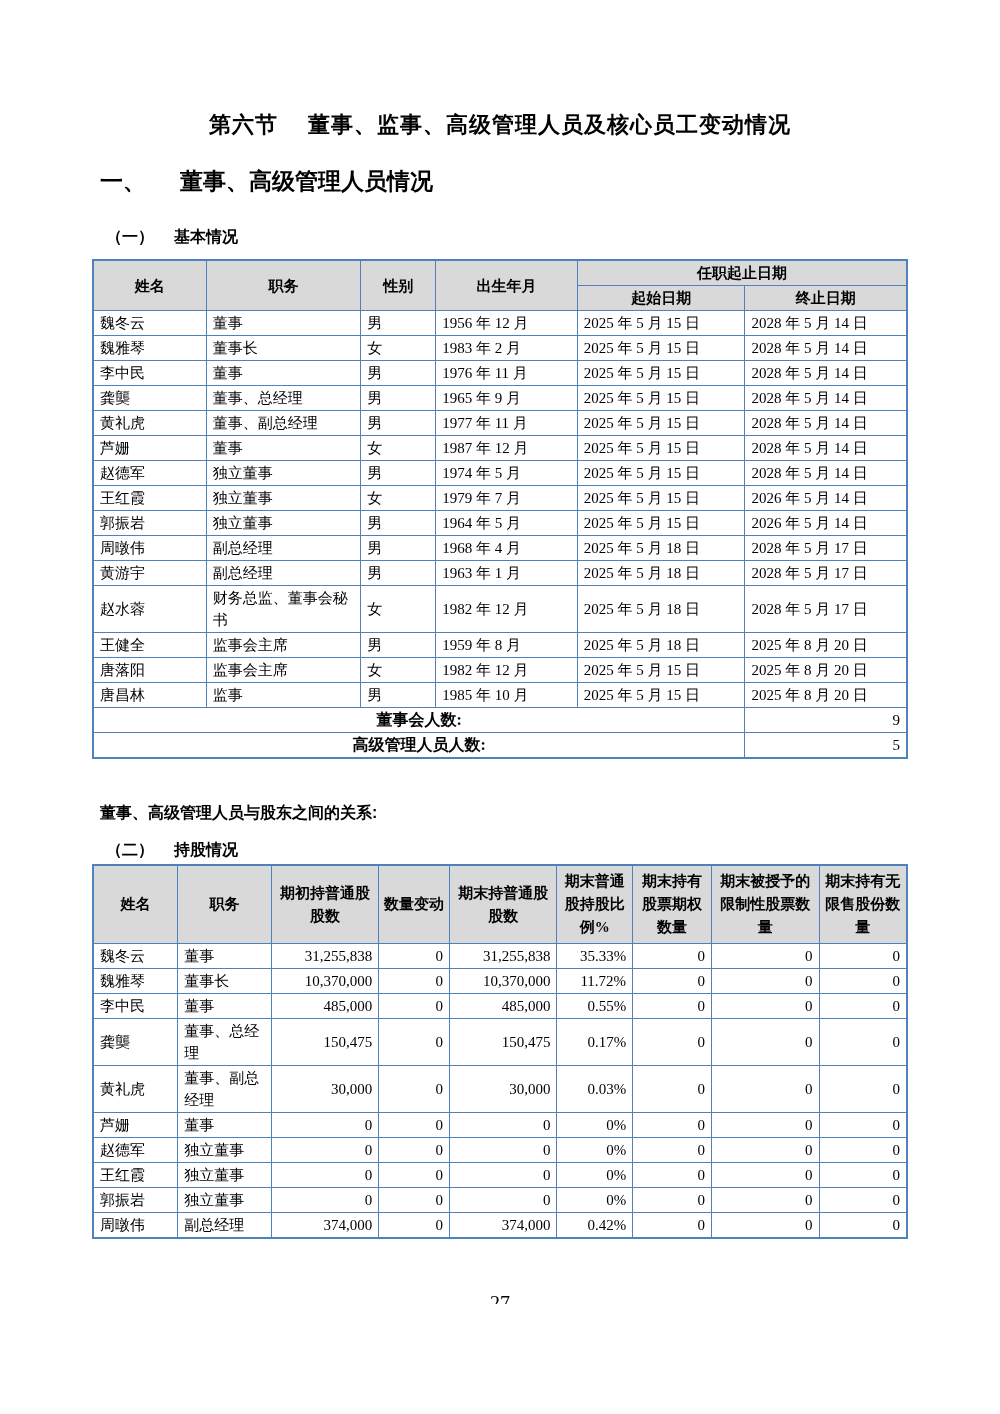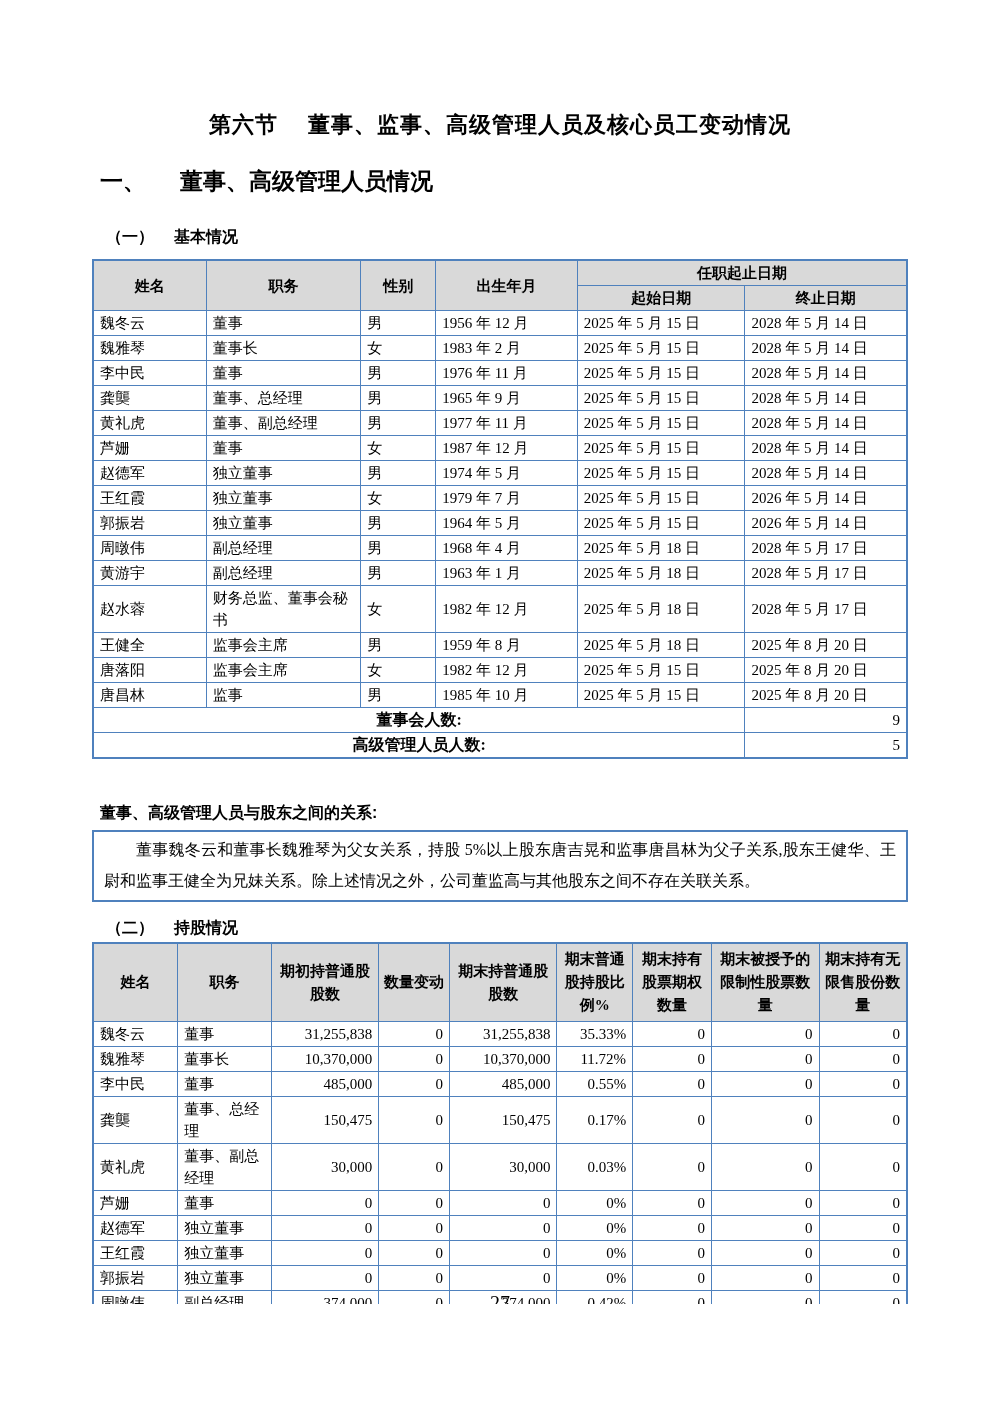--- a/index.html
+++ b/index.html
@@ -290,23 +290,20 @@
           </tr>
 
           <tr>
             <td colspan="5" class="sum-label">高级管理人员人数:</td>
             <td class="sum-value">5</td>
           </tr>
         </tbody>
     </table>
 
     <div class="rel-heading">董事、高级管理人员与股东之间的关系:</div>
-    <div class="rel-box">
-      <p>董事魏冬云和董事长魏雅琴为父女关系，持股 5%以上股东唐吉晃和监事唐昌林为父子关系,股东王健华、王尉和监事王健全为兄妹关系。除上述情况之外，公司董监高与其他股东之间不存在关联关系。</p>
-    </div>
 
     <div class="h2 sec2">
       <span>（二）</span><span class="hgap"></span><span>持股情况</span>
     </div>
 
 
     <table class="t2">
       <colgroup>
         <col style="width:10.4%">
           <col style="width:11.5%">

